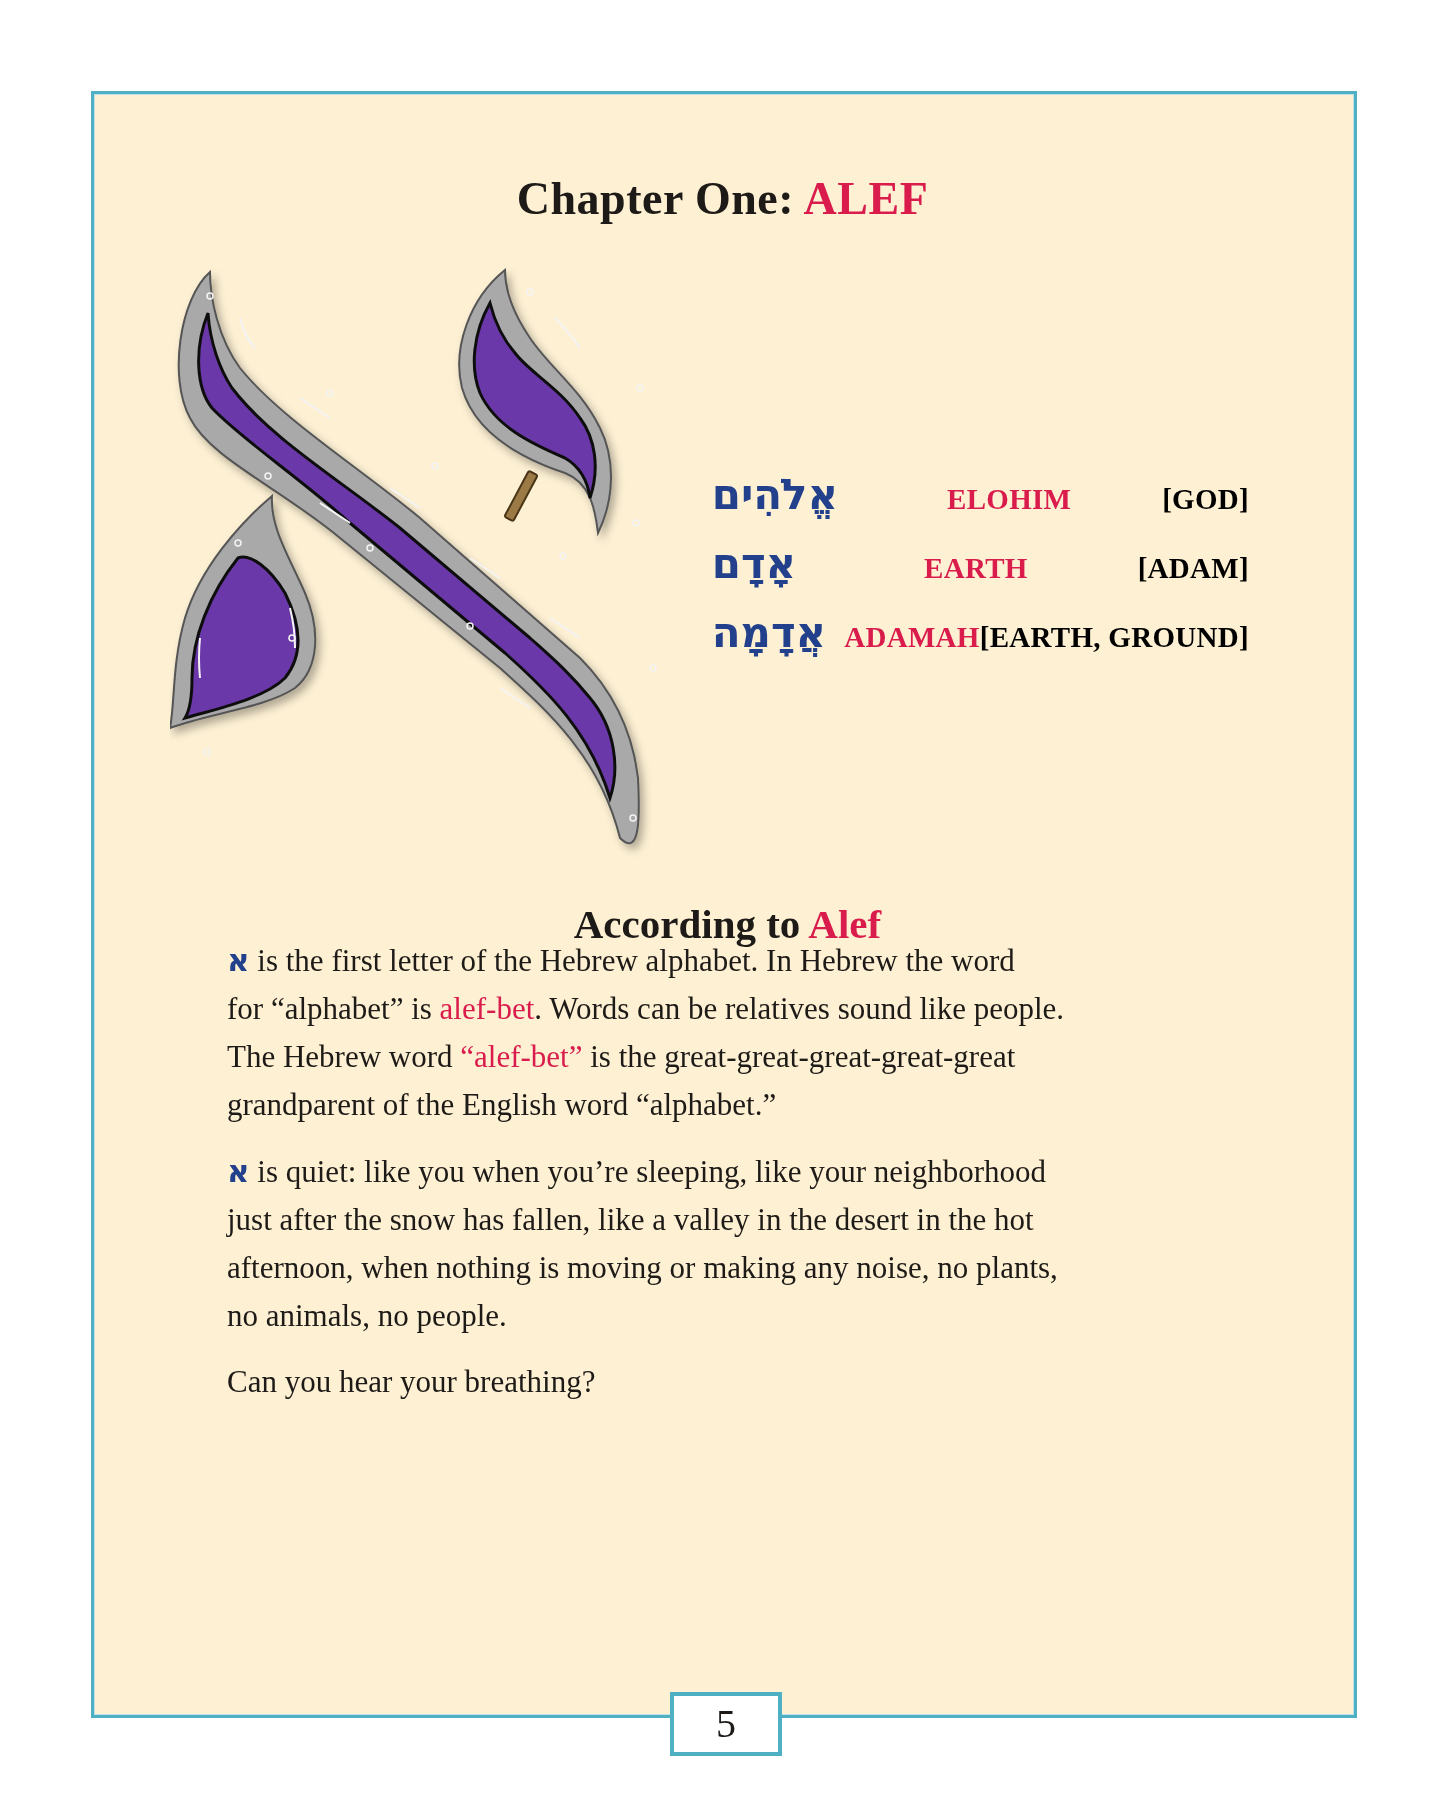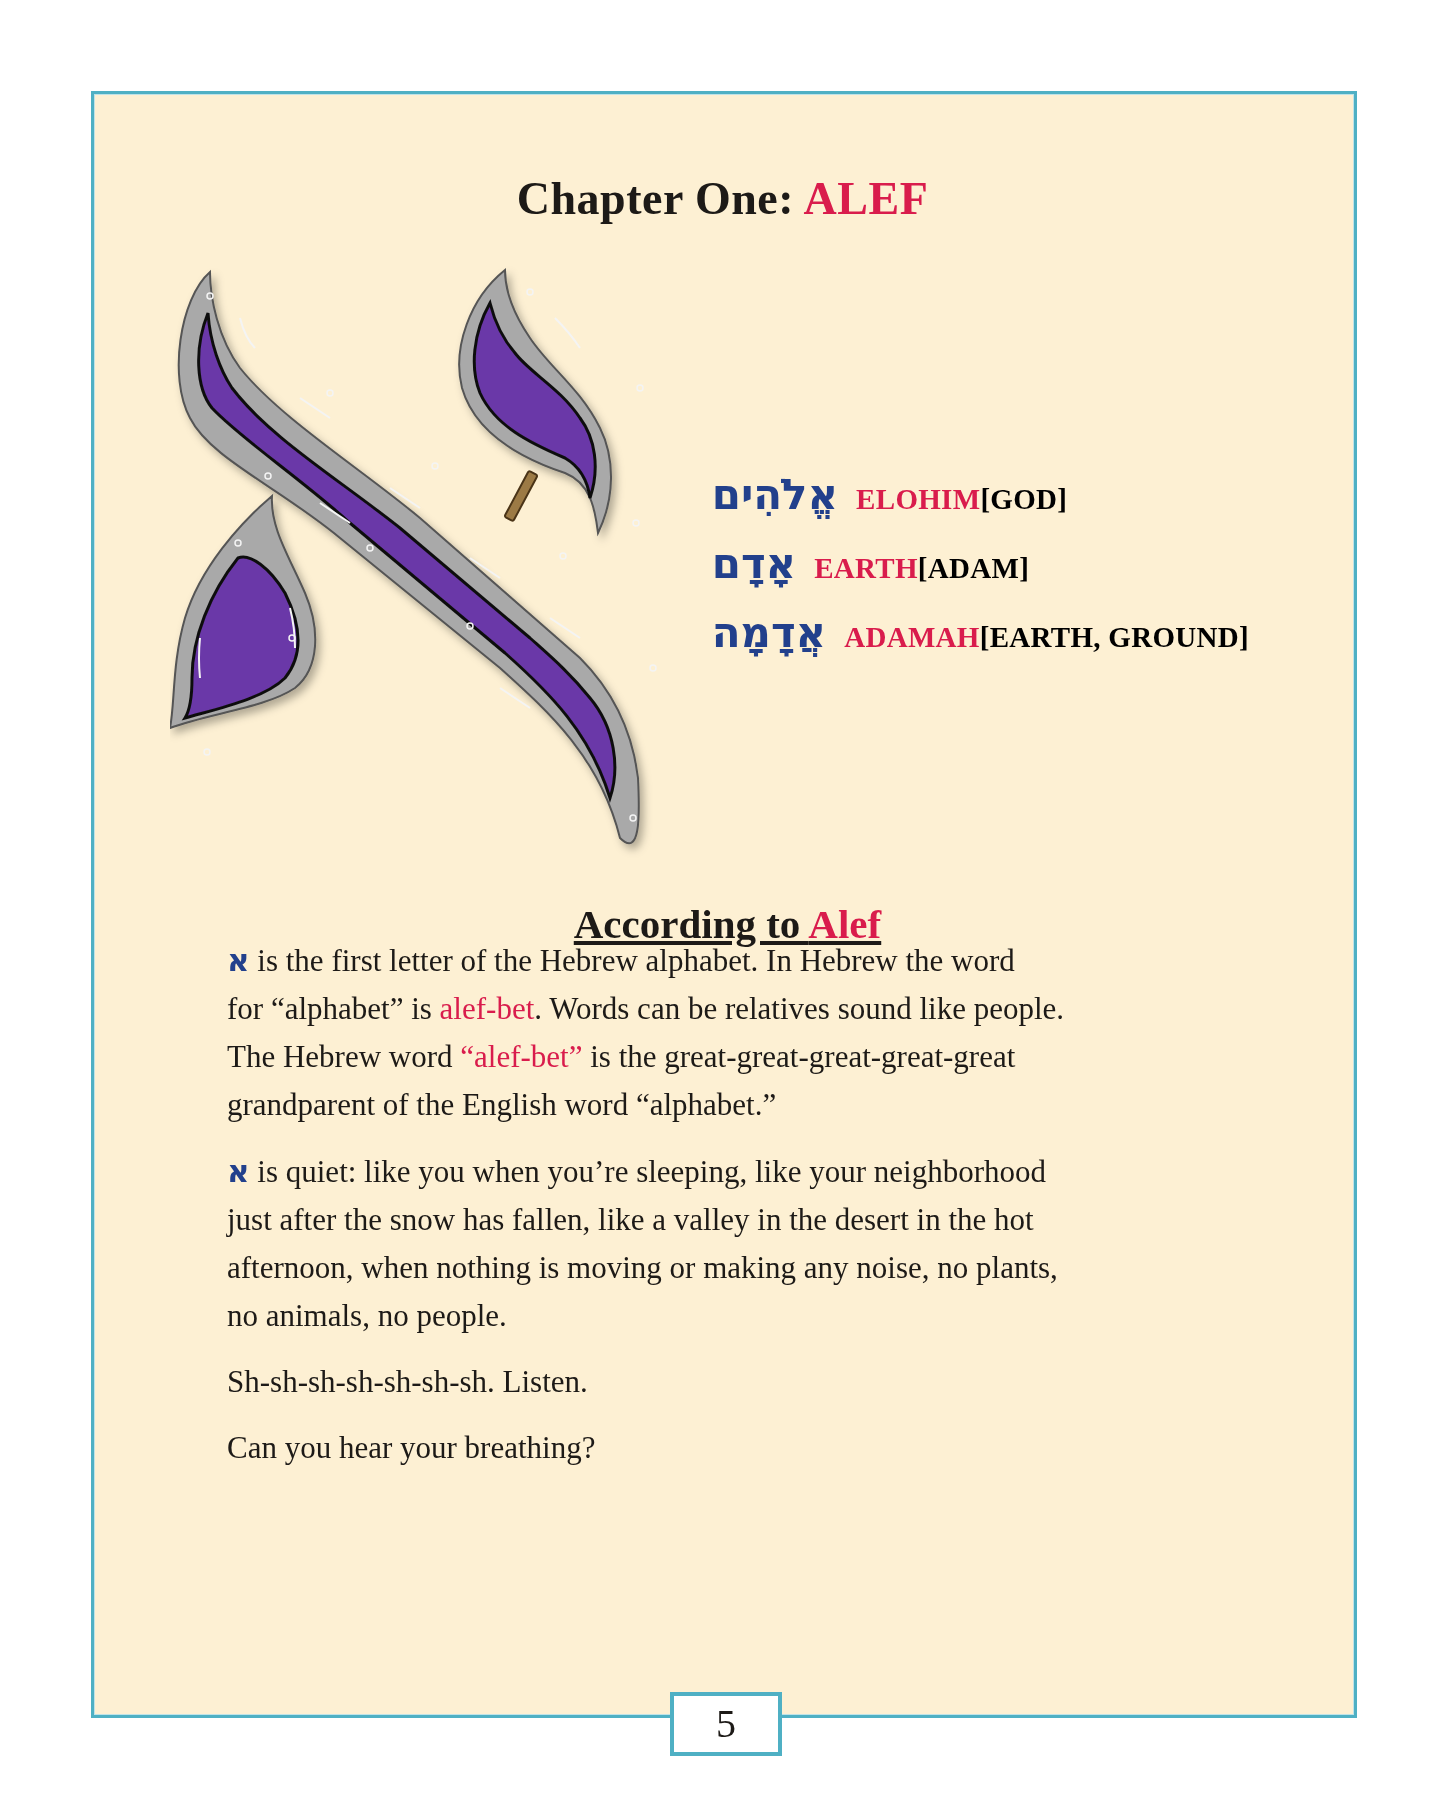--- a/index.html
+++ b/index.html
@@ -12,27 +12,27 @@
       border: 3px solid #4fb0c4; background: #fdf0d3;
       box-shadow: inset 0 0 0 1px #bfe3e8;
     }
     .chapter-title {
       position: absolute; left: 0; right: 0; top: 172px; text-align: center;
       font-size: 46px; font-weight: bold; letter-spacing: 0.5px;
     }
     .red { color: #d91c4c; }
     .alef-art { position: absolute; left: 170px; top: 258px; width: 540px; height: 620px; }
     .words { position: absolute; top: 470px; right: 196px; }
-    .word-row { display: flex; justify-content: flex-start; align-items: baseline; height: 69px; }
+    .word-row { display: flex; justify-content: space-between; align-items: baseline; height: 69px; }
     .heb { font-family: "DejaVu Sans", sans-serif; font-weight: bold; font-size: 42px; color: #22408c; margin-right: 18px; direction: rtl; }
     .translit { font-size: 29px; font-weight: bold; color: #d91c4c; letter-spacing: 0.3px; }
     .gloss { font-size: 29px; font-weight: bold; color: #000000; letter-spacing: 0.3px; }
     .section-title {
       position: absolute; left: 0; right: 0; top: 900px; text-align: center;
-      font-size: 41px; font-weight: bold; padding-left: 10px; text-decoration: underline;
+      font-size: 41px; font-weight: bold; padding-left: 10px;
     }
     .body-text { position: absolute; left: 227px; top: 936px; width: 1010px; font-size: 31px; line-height: 48px; }
     .body-text p { margin: 0 0 18px 0; }
     .alef-inline { font-family: "DejaVu Sans", sans-serif; font-weight: bold; color: #22408c; }
     .page-num {
       position: absolute; left: 670px; top: 1692px; width: 104px; height: 56px;
       border: 4px solid #4fb0c4; background: #ffffff; text-align: center;
       font-size: 40px; line-height: 56px;
     }
   </style>
@@ -128,17 +128,16 @@
     <span>for “alphabet” is </span><span class="red">alef-bet</span><span>. Words can be relatives sound like people.</span><br>
     <span>The Hebrew word </span><span class="red">“alef-bet”</span><span> is the great-great-great-great-great</span><br>
     <span>grandparent of the English word “alphabet.”</span>
   </p>
   <p>
     <span class="alef-inline">א</span><span> is quiet: like you when you’re sleeping, like your neighborhood</span><br>
     <span>just after the snow has fallen, like a valley in the desert in the hot</span><br>
     <span>afternoon, when nothing is moving or making any noise, no plants,</span><br>
     <span>no animals, no people.</span>
   </p>
-  <p>Sh-sh-sh-sh-sh-sh-sh. Listen.</p>
   <p>Can you hear your breathing?</p>
 </div>
 
 <div class="page-num">5</div>
 
 </body></html>

